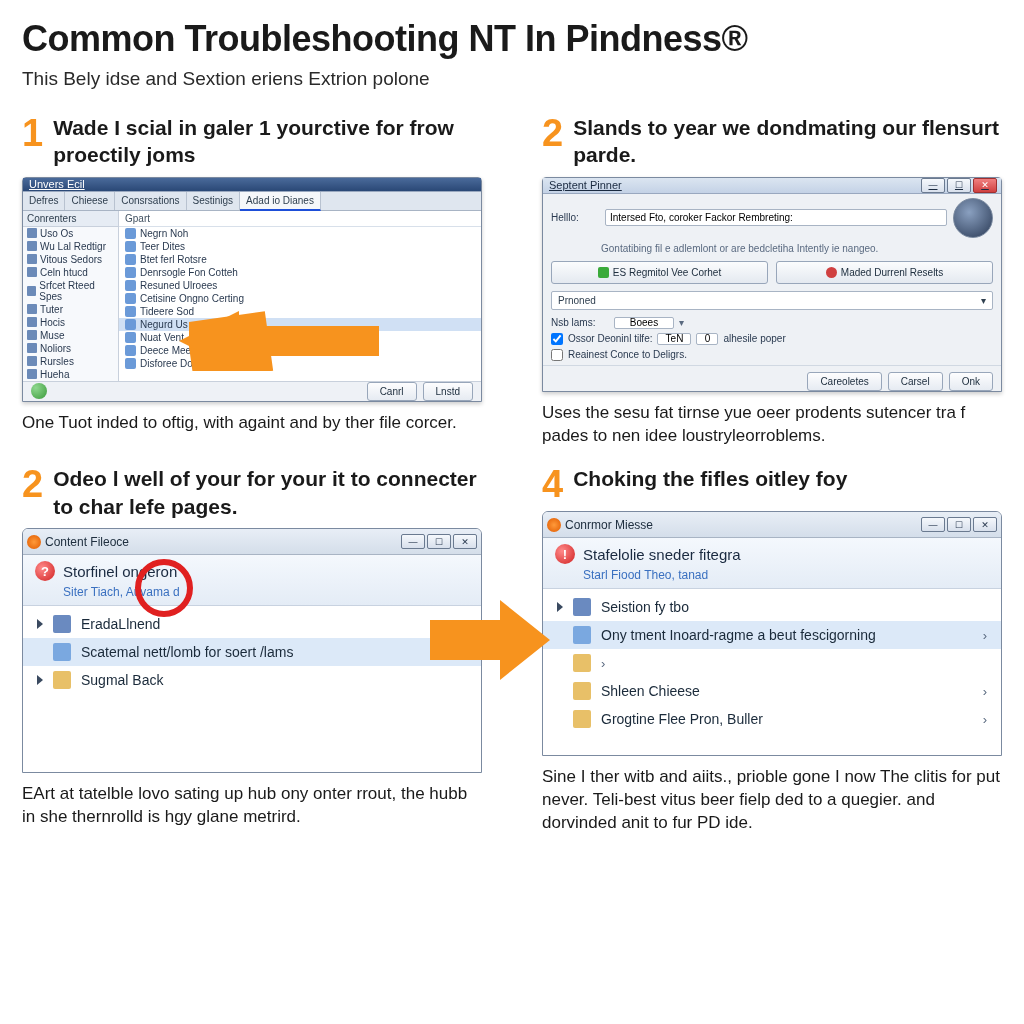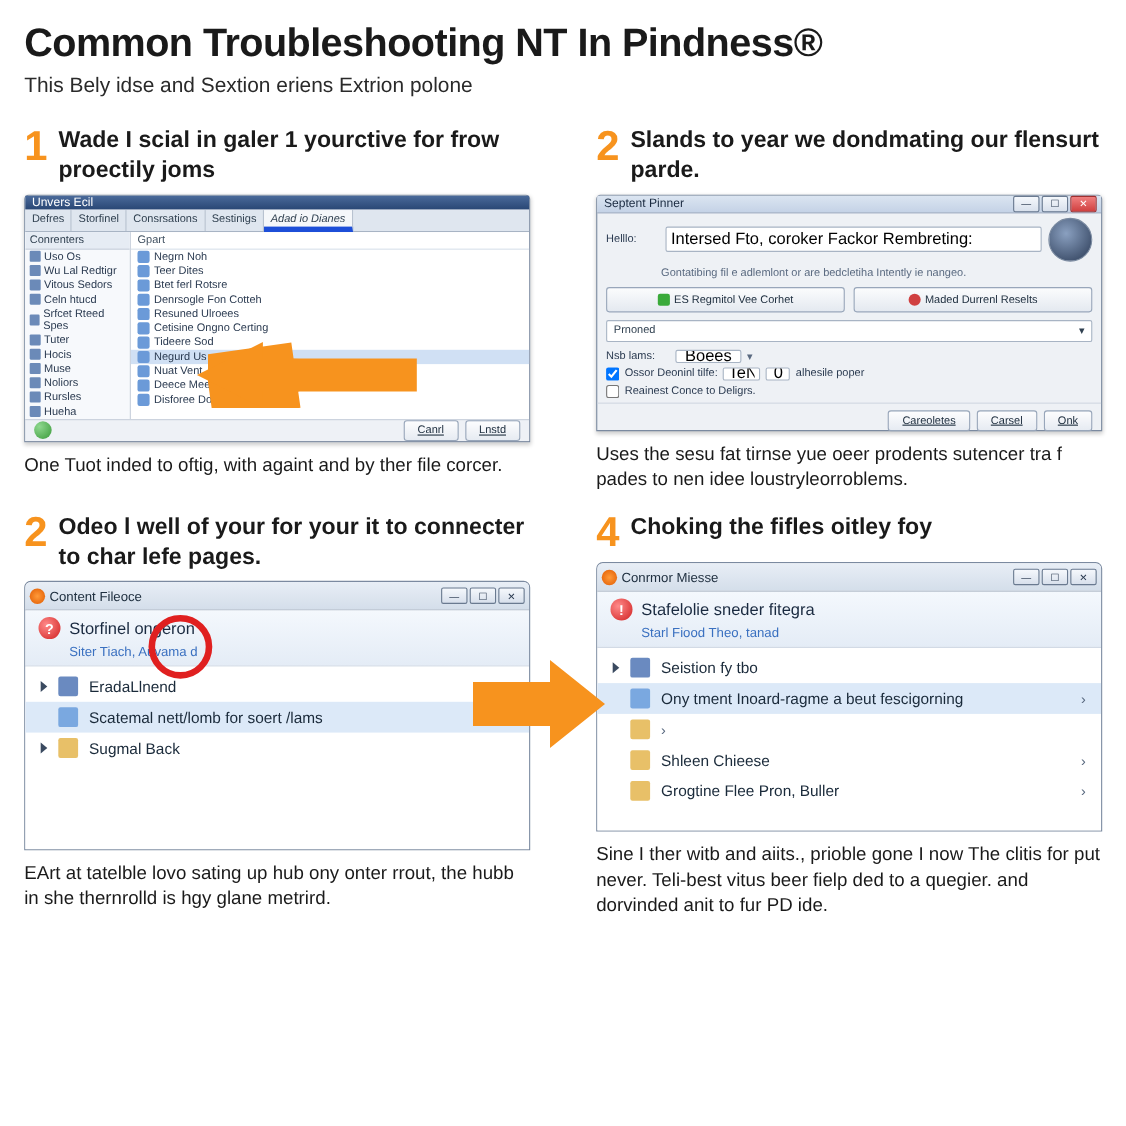--- a/index.html
+++ b/index.html
@@ -7,51 +7,51 @@
 .title { font-size: 36px; font-weight: bold; letter-spacing: -0.5px; }
 .subtitle { font-size: 19px; color: #2a2a2a; margin-top: 8px; }
 .grid { display: grid; grid-template-columns: 1fr 1fr; gap: 18px 60px; margin-top: 24px; }
 .step-head { display: flex; gap: 10px; margin-bottom: 8px; }
 .big-num { font-size: 38px; font-weight: bold; color: #f7931e; line-height: 1; }
 .step-txt { font-size: 21px; font-weight: bold; line-height: 1.3; }
 .caption { font-size: 17px; line-height: 1.35; margin-top: 10px; }
 
 
 .win { border: 1px solid #7b8aa0; border-radius: 4px 4px 0 0; background: linear-gradient(#eef1f5,#e2e7ee); box-shadow: 0 2px 4px rgba(0,0,0,.2); font-size: 11px; }
-.titlebar { display: flex; align-items: center; height: 22px; padding: 0 4px; background: linear-gradient(#dbe5f1,#c4d2e6); border-bottom: 1px solid #99a8bf; color: #1a2a40; }
+.titlebar { display: flex; align-items: center; height: 22px; padding: 0 4px; background: linear-gradient(#dbe5f1,#c4d2e6); border-bottom: 1px solid #99a8bf; color: #1a2a40; text-decoration: underline; }
 .titlebar.dark { background: linear-gradient(#4a6a9a,#2a4876); color:#fff; }
 .titlebar-txt { flex:1; font-size: 11px; padding-left:2px; }
 .winbtns { display:flex; gap:2px; }
 .wb { width:24px; height:15px; border:1px solid #6a7a90; border-radius:2px; background:linear-gradient(#f5f8fc,#d8e0ec); display:flex; align-items:center; justify-content:center; font-size:9px; color:#2a3a50; }
 .wb.close { background:linear-gradient(#f08080,#d04040); color:#fff; border-color:#a03030;}
 
 
 .s1 { height: 225px; display:flex; flex-direction:column;}
 .s1 .tabs { display:flex; background:#dfe6ef; border-bottom:1px solid #a8b4c4; height:20px; font-size:10px;}
 .s1 .tab { padding:3px 6px; border-right:1px solid #b8c2d0; color:#304050;}
-.s1 .tab.active { background:#f5f7fa; border-bottom:5px solid #1d4ed8; margin-bottom:-1px;font-style:italic;}
+.s1 .tab.active { background:#f5f7fa; border-bottom:2px solid #1d4ed8; margin-bottom:-1px;}
 .s1 .body { flex:1; display:flex; background:#fff; }
 .s1 .side { width:96px; border-right:1px solid #c8d0dc; background:#f7f9fc; overflow:hidden;}
 .s1 .sh { background:#e6ecf4; padding:2px 4px; border-bottom:1px solid #c8d0dc; font-size:10px; color:#304050;}
 .s1 .si { padding:1px 4px; display:flex; gap:3px; align-items:center; font-size:10px; color:#2a3a50;}
 .s1 .si .ic { width:10px; height:10px; background:#6b8ab8; border-radius:1px;}
 .s1 .main { flex:1; position:relative; }
 .s1 .mh { padding:2px 6px; border-bottom:1px solid #d8e0ea; font-size:10px; color:#405060;}
 .s1 .mi { padding:1px 6px; display:flex; gap:4px; align-items:center; font-size:10px; color:#2a3a50;}
 .s1 .mi .ic { width:11px; height:11px; background:#6b9ad8; border-radius:2px;}
 .s1 .mi.sel { background:#d0e0f4;}
 .s1 .footer { height:30px; border-top:1px solid #c8d0dc; background:#eef1f6; display:flex; align-items:center; padding:0 8px; gap:6px; justify-content:space-between;}
 .s1 .go { width:16px; height:16px; border-radius:50%; background:radial-gradient(circle at 30% 30%, #8fd88f, #3a9a3a);}
-.btn { padding:3px 12px; border:1px solid #98a6ba; border-radius:3px; background:linear-gradient(#fdfdfe,#e6ebf2); font-size:10px; color:#203040;text-decoration:underline;}
+.btn { padding:3px 12px; border:1px solid #98a6ba; border-radius:3px; background:linear-gradient(#fdfdfe,#e6ebf2); font-size:10px; color:#203040;}
 
 
 .s2 { height: 215px; display:flex; flex-direction:column; background:#eef1f5;}
 .s2 .row { display:flex; align-items:center; gap:6px; padding:4px 8px;}
 .s2 .lbl { width:48px; font-size:10px; color:#2a3a50;}
-.s2 input[type=text] { border:1px solid #a8b4c4; border-radius:2px; padding:2px 4px; font-size:15px; background:#fff;}
+.s2 input[type=text] { border:1px solid #a8b4c4; border-radius:2px; padding:2px 4px; font-size:10px; background:#fff;}
 .s2 .avatar { width:40px; height:40px; border-radius:50%; background:radial-gradient(circle at 40% 35%,#8aa0c0,#2a3a55); border:1px solid #7a8aa0; margin-left:auto;}
 .s2 .info { font-size:10px; color:#5a6a80; line-height:1.3; padding:0 8px 2px 58px;}
 .s2 .bigbtns { display:flex; gap:8px; padding:4px 8px;}
 .s2 .bigbtn { flex:1; padding:5px 4px; border:1px solid #98a6ba; border-radius:3px; background:linear-gradient(#fbfcfd,#e4e9f0); font-size:10px; color:#203040; display:flex; align-items:center; gap:4px; justify-content:center;}
 .s2 .gic { width:11px; height:11px; border-radius:2px;}
 .s2 .drop { margin:3px 8px; border:1px solid #a8b4c4; border-radius:2px; background:#fff; padding:3px 6px; display:flex; justify-content:space-between; font-size:10px; color:#304050;}
 .s2 .form { padding:2px 8px;}
 .s2 .chk { display:flex; align-items:center; gap:5px; font-size:10px; color:#2a3a50; padding:2px 0;}
 .s2 .chk input { width:12px; height:12px;text-align:center;}
 .s2 .footer { margin-top:auto; padding:6px 8px; display:flex; gap:6px; justify-content:flex-end; border-top:1px solid #d0d8e2;}
@@ -90,21 +90,21 @@
   <div class="step-head">
     <div class="big-num">1</div>
     <div class="step-txt">Wade I scial in galer 1 yourctive for frow proectily joms</div>
   </div>
   <div class="win s1 rel">
     <div class="titlebar dark">
       <span class="titlebar-txt">Unvers Ecil</span>
     </div>
     <div class="tabs">
       <div class="tab">Defres</div>
-      <div class="tab">Storfinel</div>
+      <div class="tab">Chieese</div>
       <div class="tab">Consrsations</div>
       <div class="tab">Sestinigs</div>
       <div class="tab active">Adad io Dianes</div>
     </div>
     <div class="body">
       <div class="side">
         <div class="sh">Conrenters</div>
         <div class="si">
               <span class="ic"></span>
               <span>Uso Os</span>

